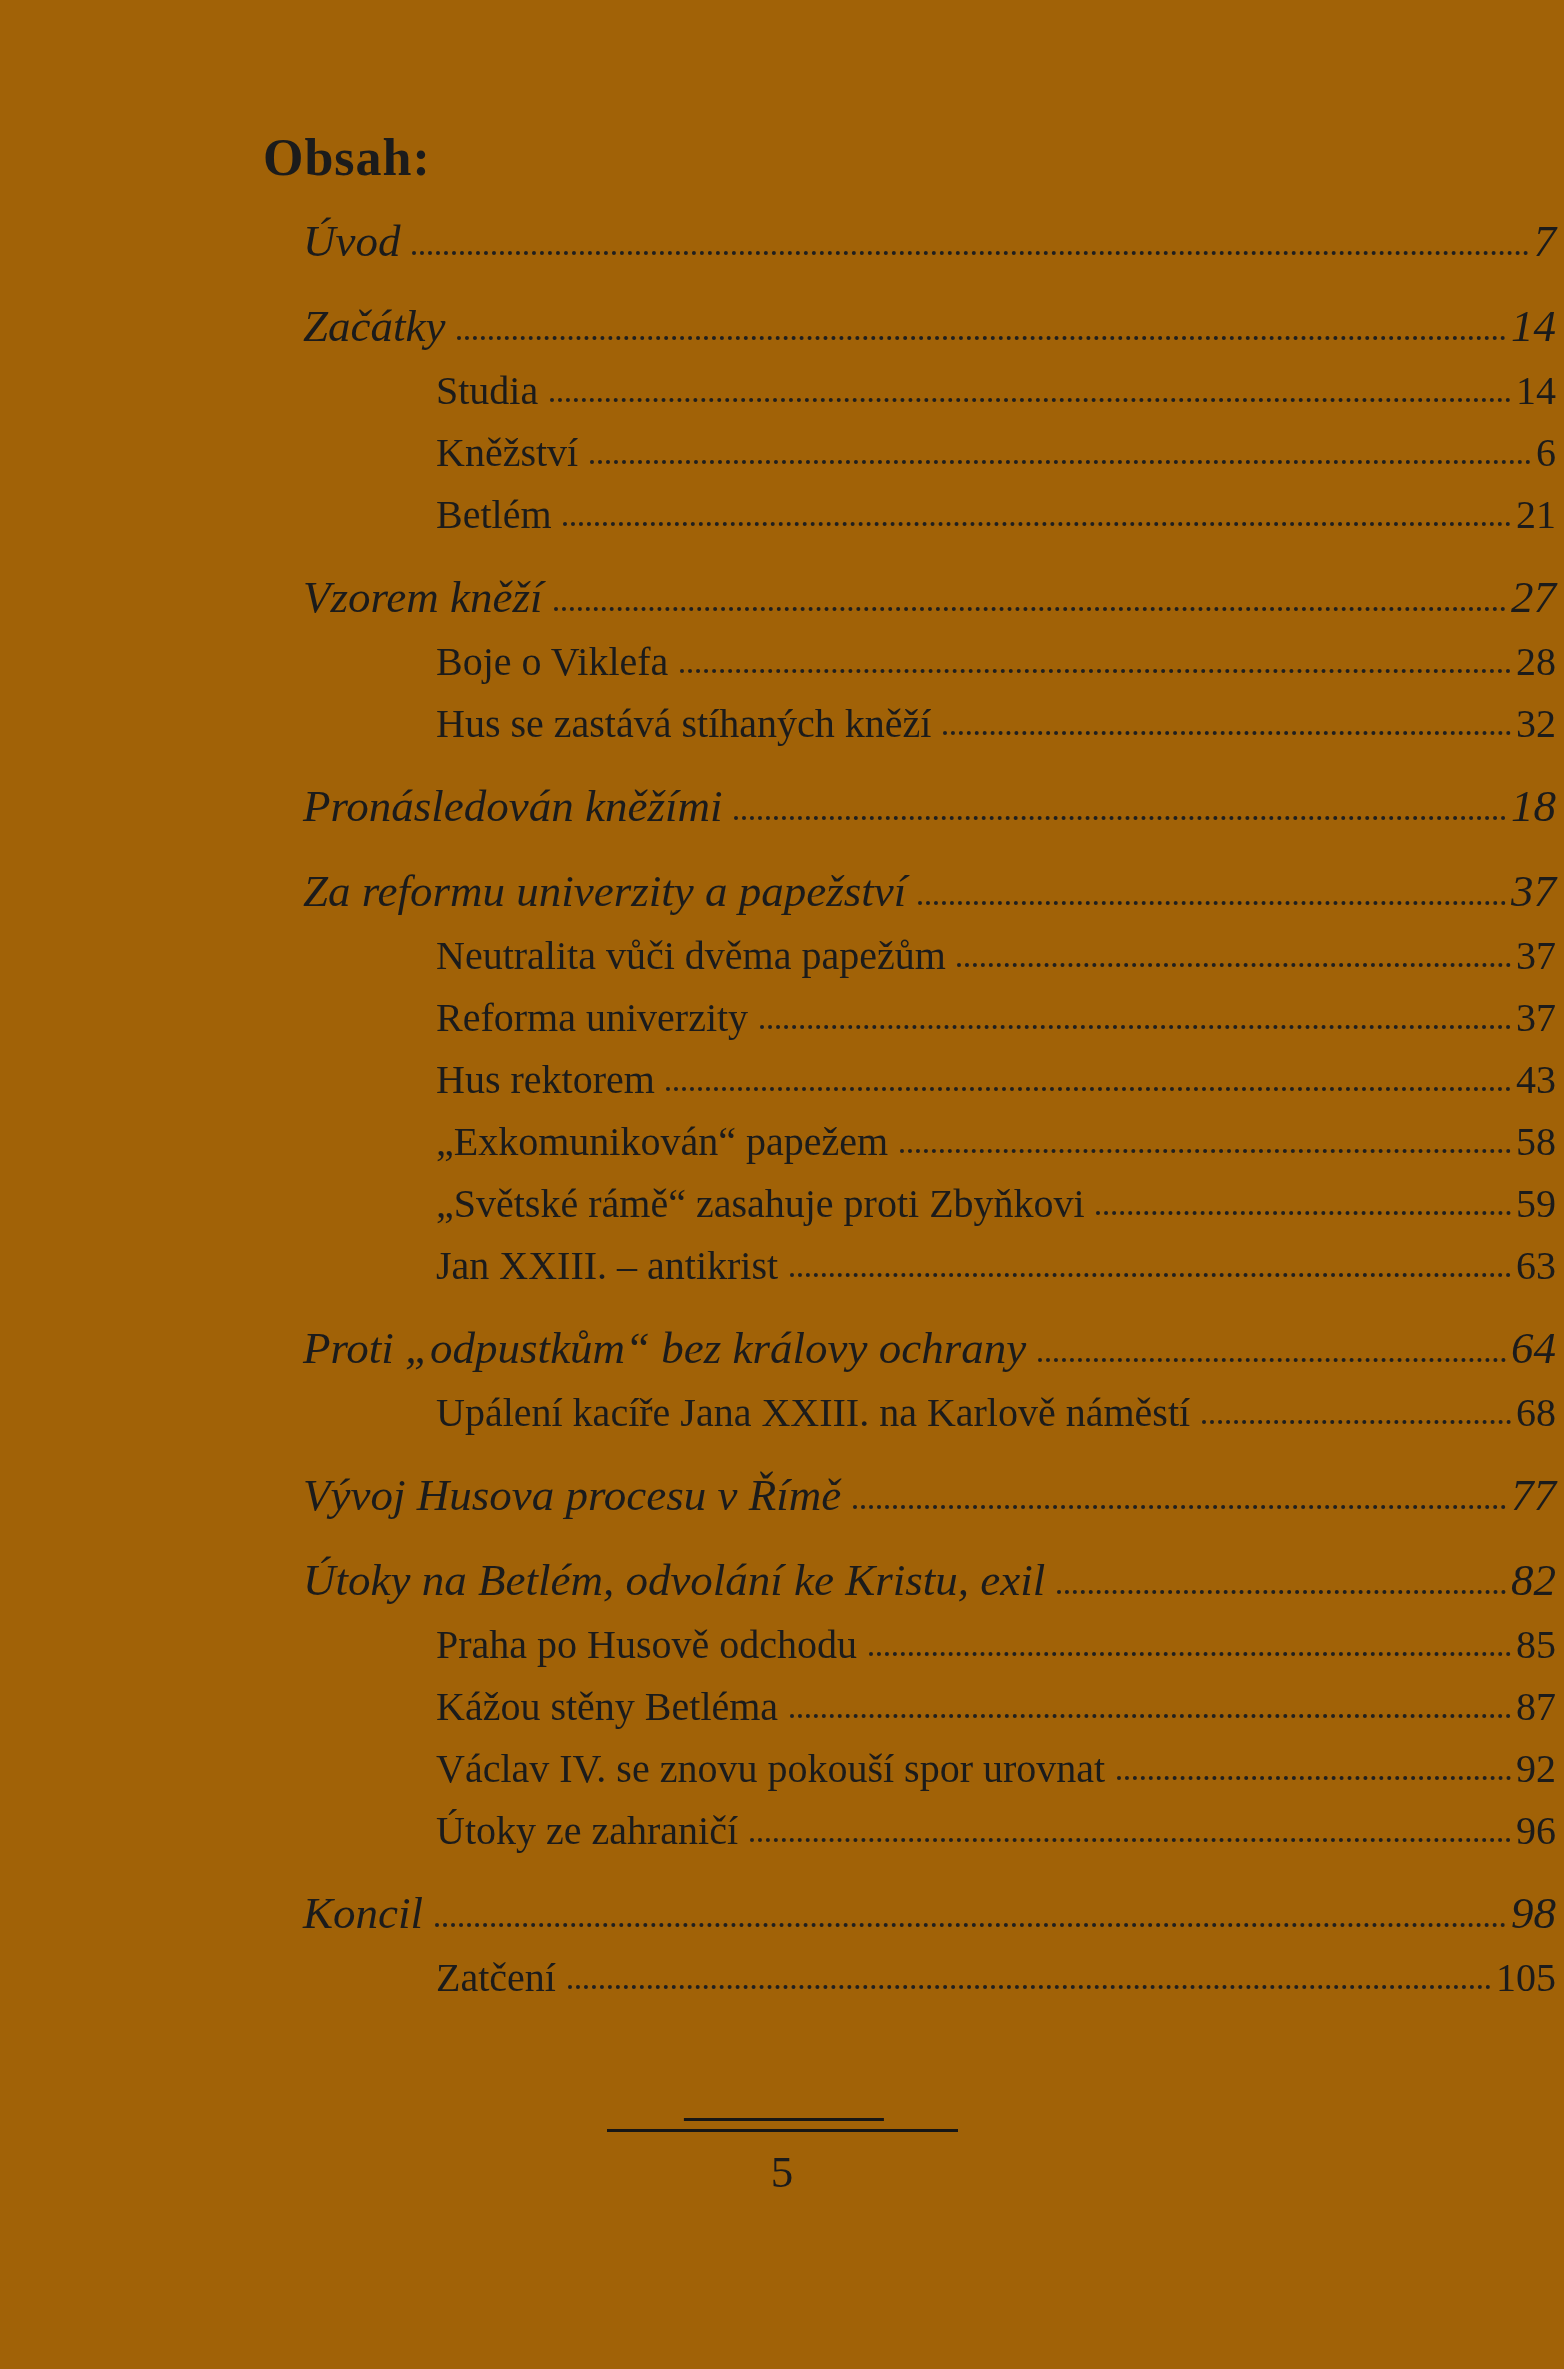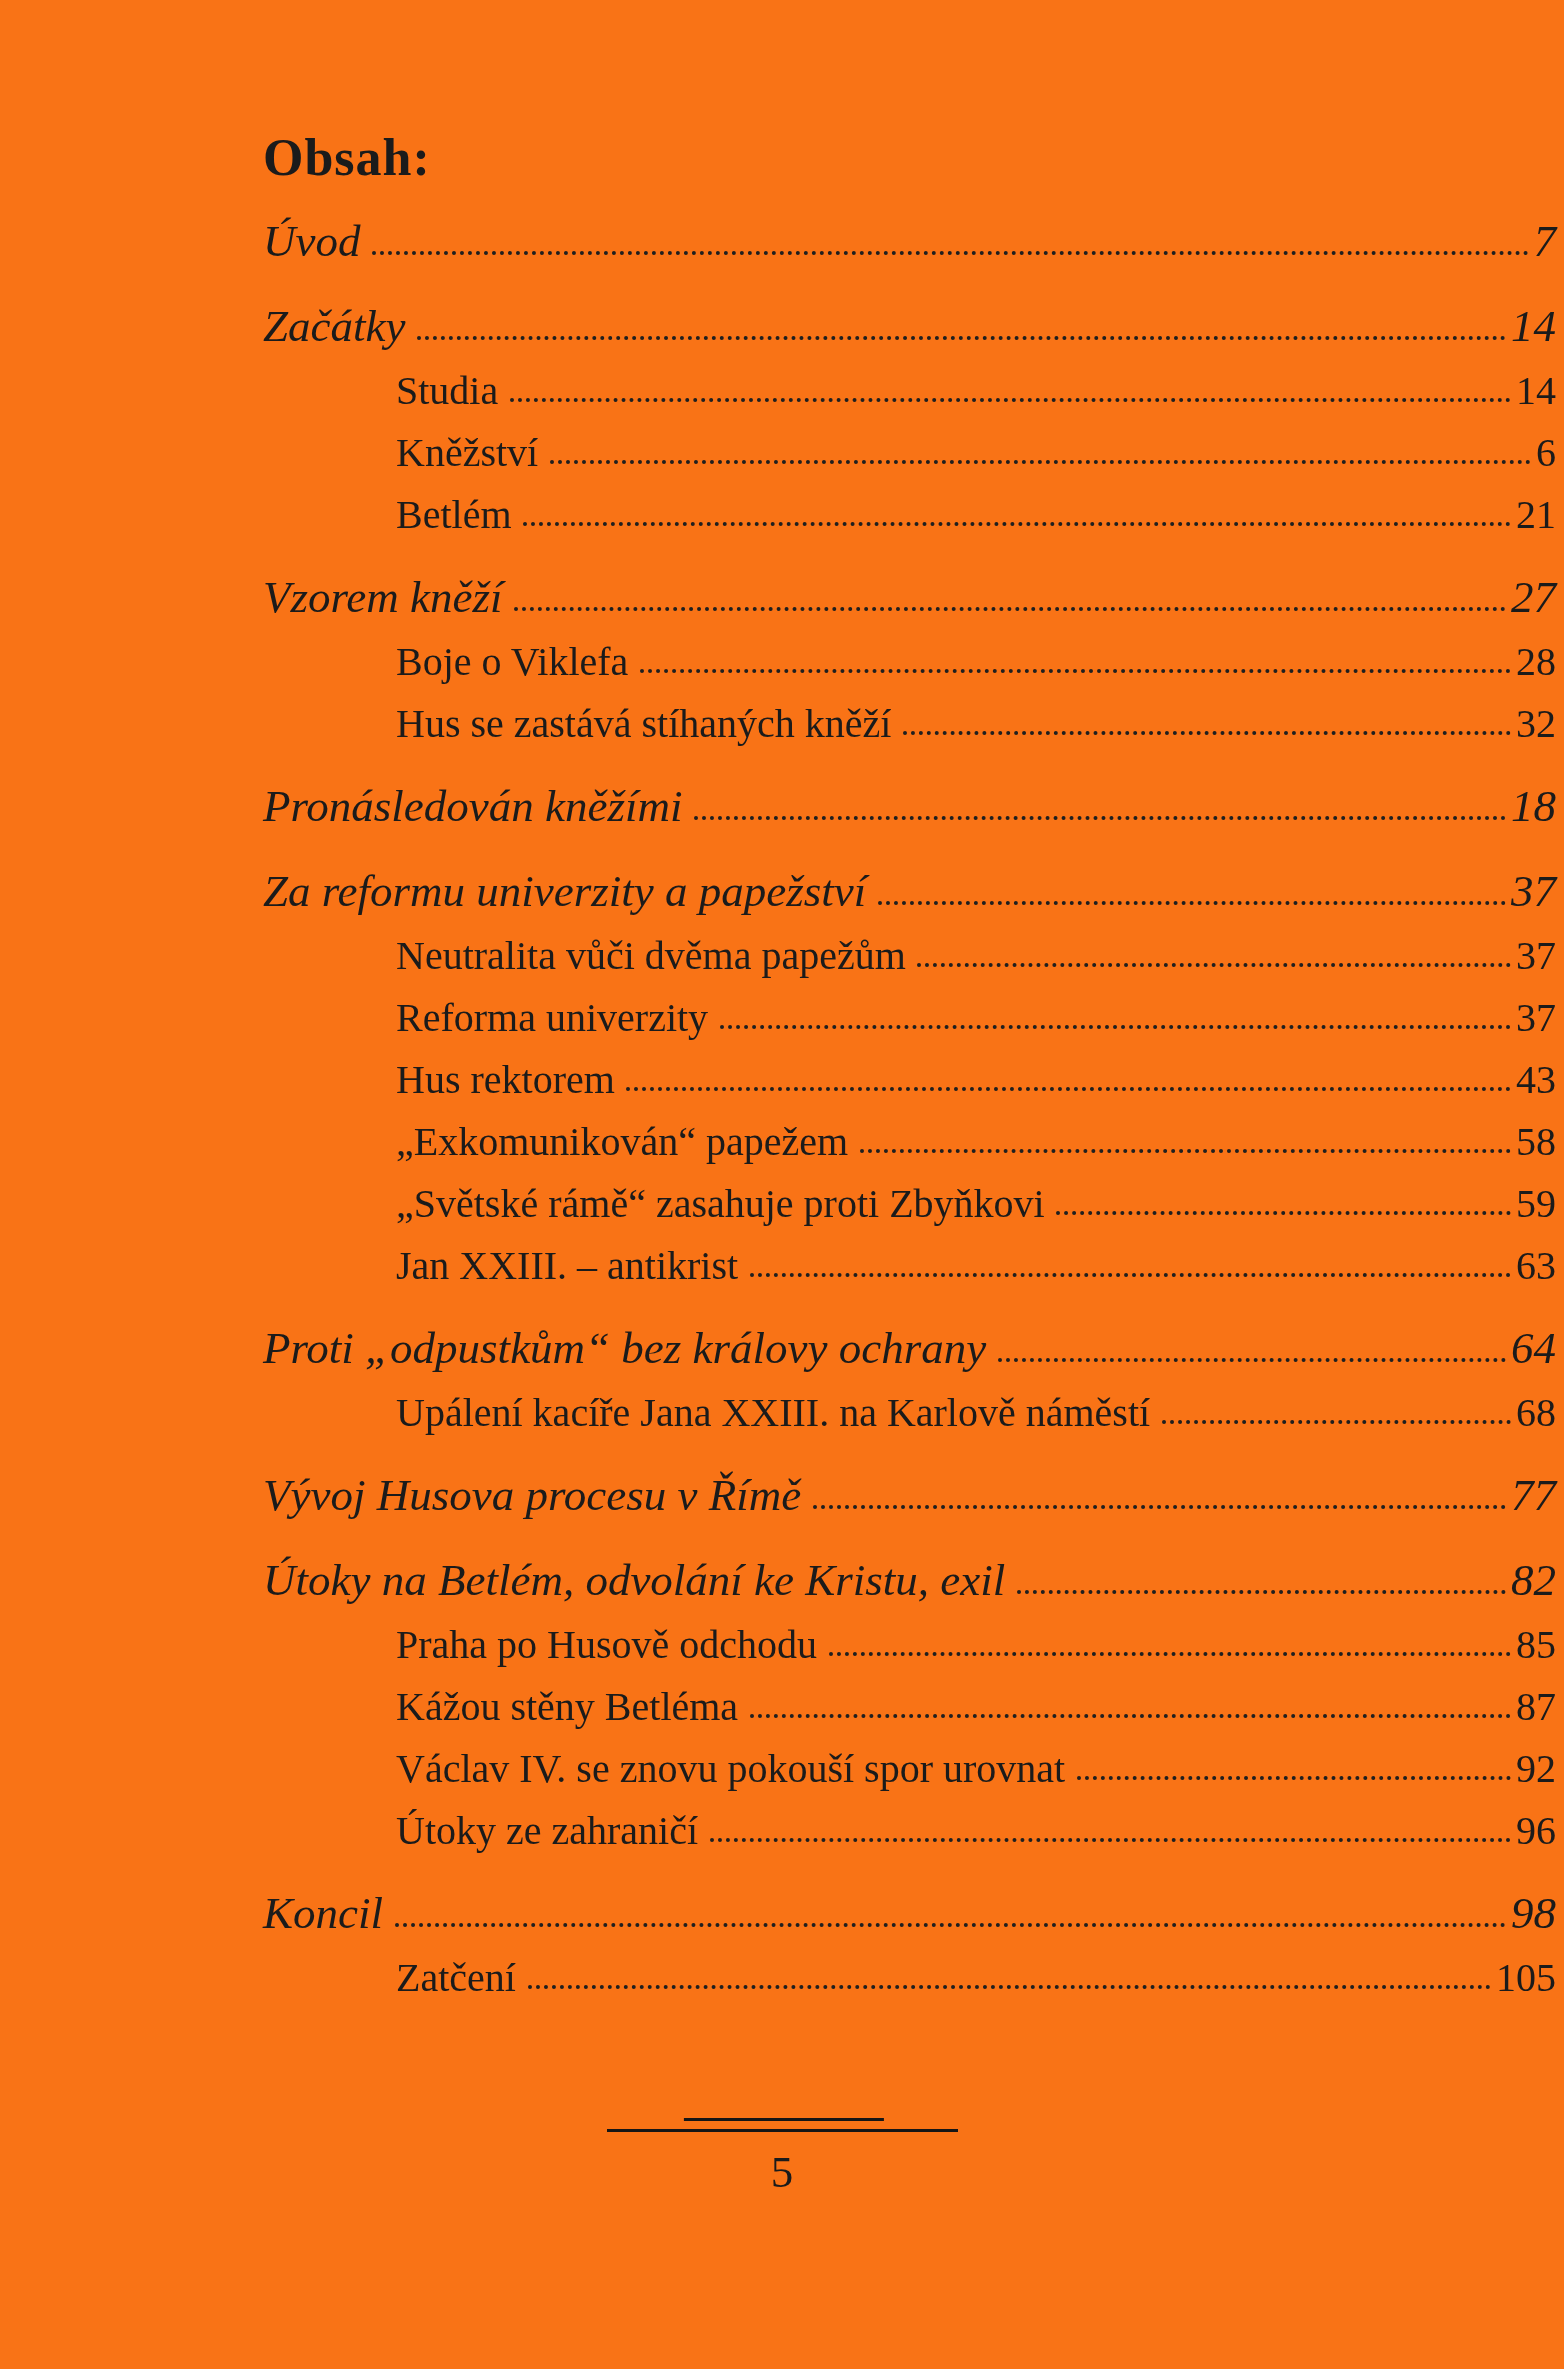--- a/index.html
+++ b/index.html
@@ -4,40 +4,41 @@
 <style>
   html, body {
     margin: 0;
     padding: 0;
     background: #e9e9e7;
   }
   .page {
     position: relative;
     width: 1564px;
     height: 2370px;
-    background: #f97316;
+    background: #a16207;
     overflow: hidden;
     font-family: "Liberation Serif", "DejaVu Serif", serif;
     color: #1b1b1b;
   }
   .content {
     position: absolute;
     left: 263px;
     top: 132px;
     width: 1293px;
   }
   h1.title {
     font-size: 52px;
     line-height: 1;
     font-weight: bold;
     margin: 0 0 17.5px 0;
     letter-spacing: 1px;
   }
   .toc {
     display: block;
+    margin-left: 40px;
   }
   .row {
     display: flex;
     align-items: flex-end;
     height: 62px;
     line-height: 1;
   }
   .row.gap {
     margin-top: 23px;
   }

